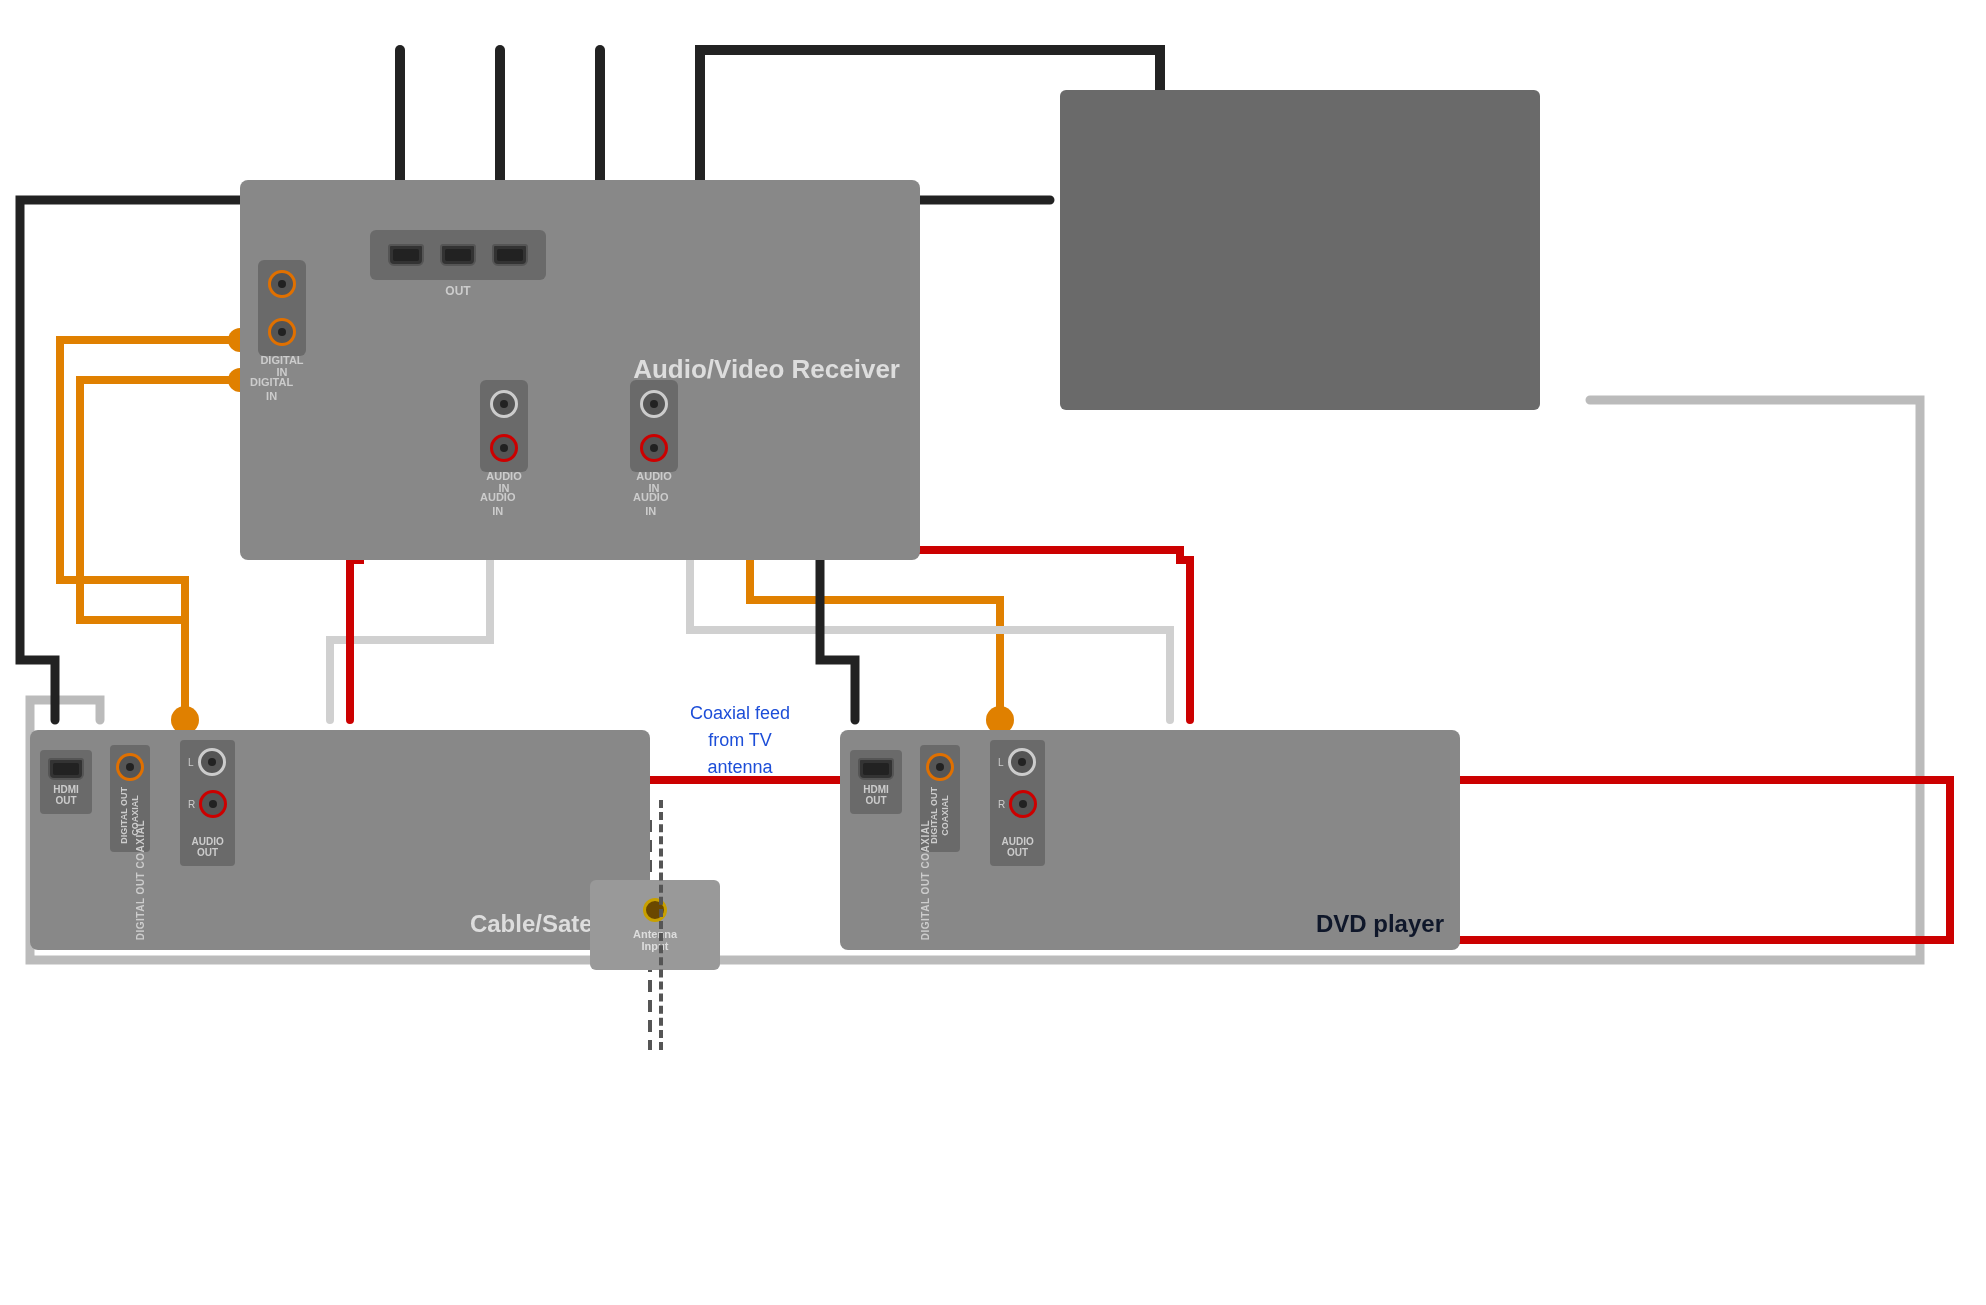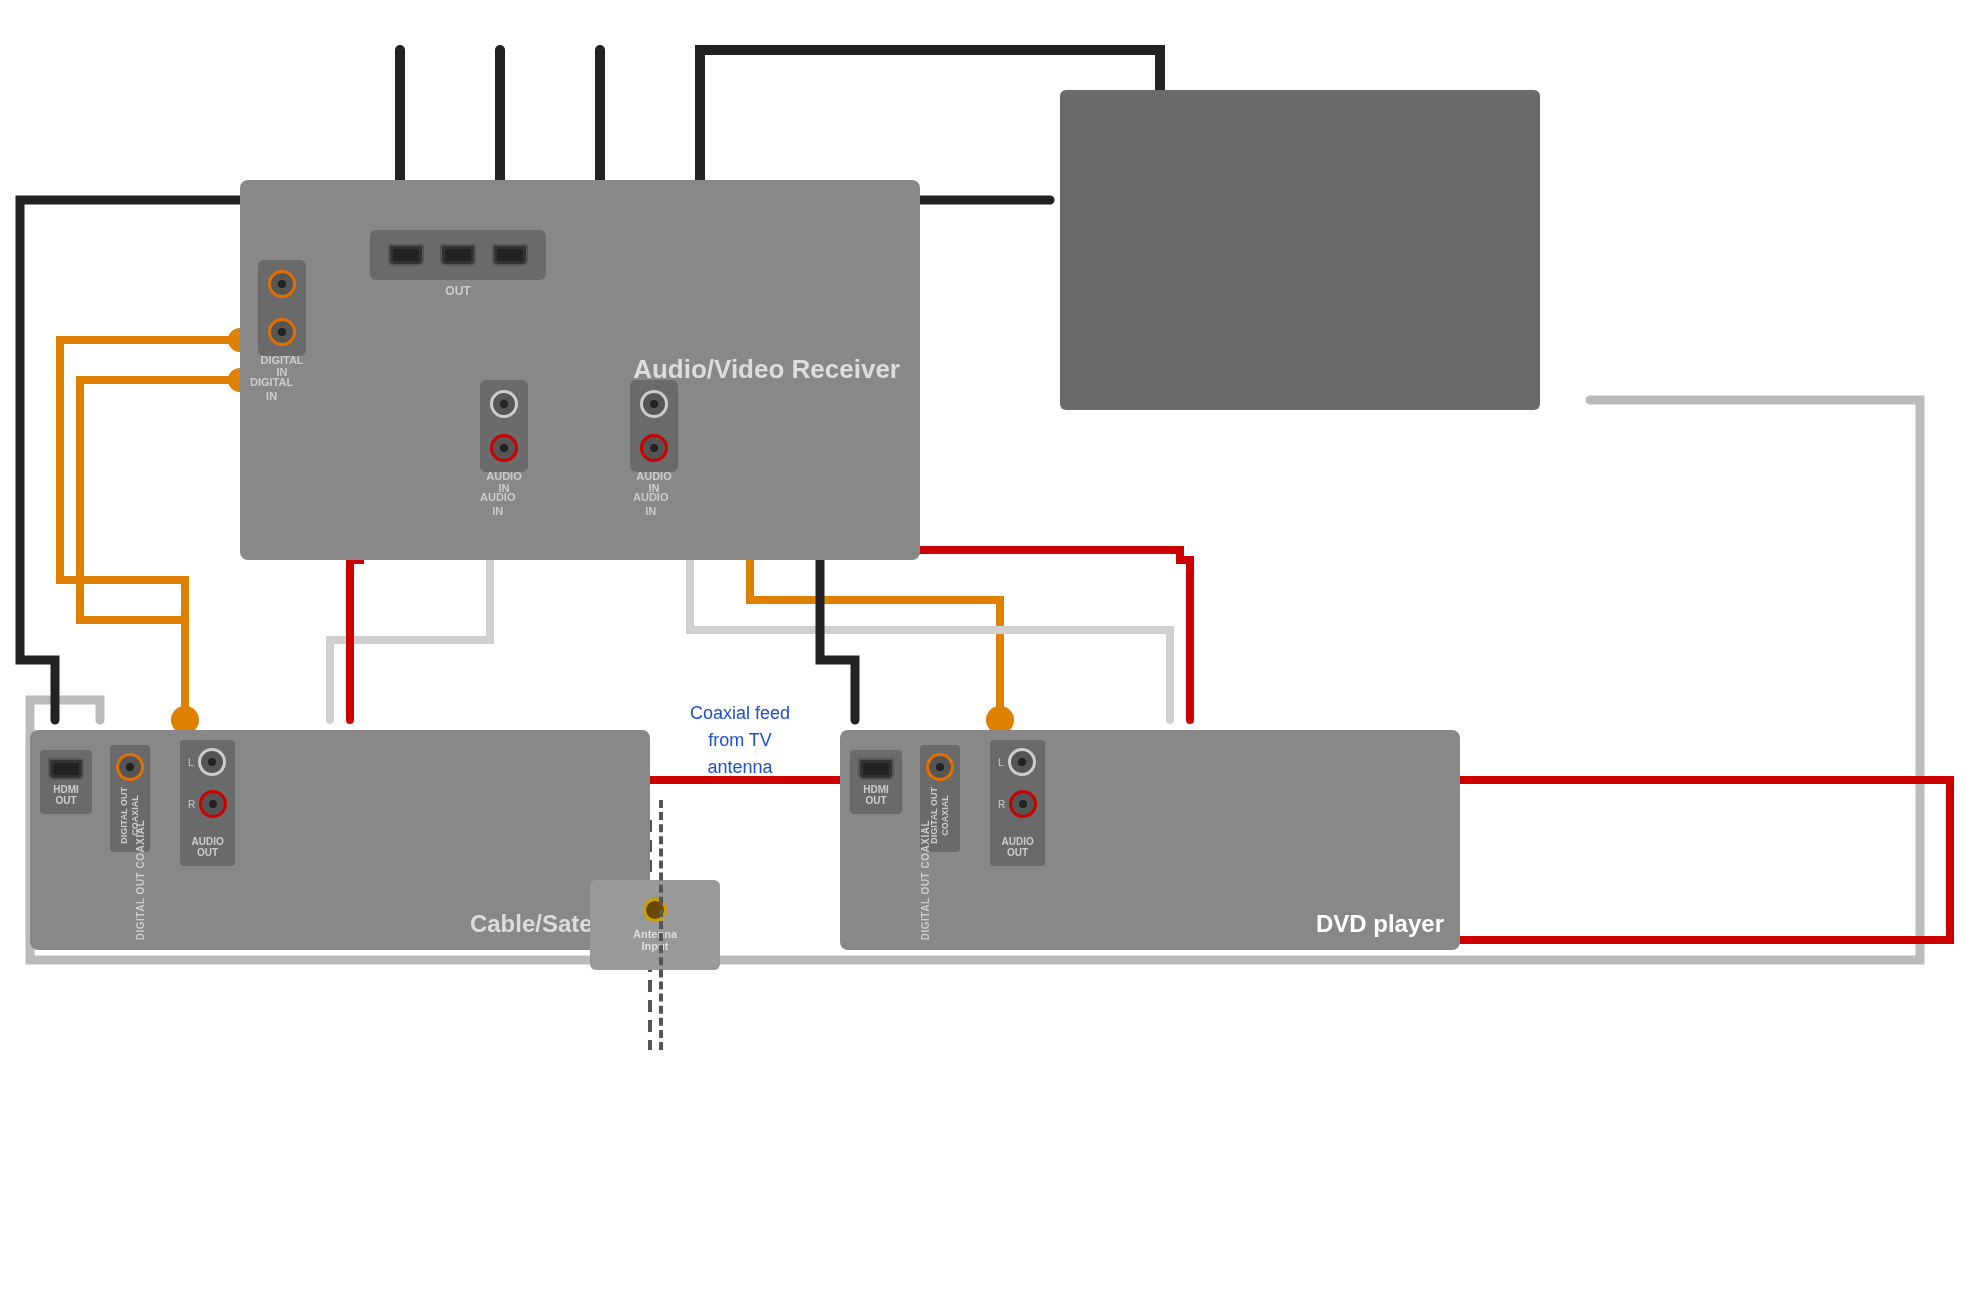--- a/index.html
+++ b/index.html
@@ -264,21 +264,21 @@
         <span style="color:#ccc; font-size:10px;">L</span>
         <div class="rca-port rca-white"></div>
       </div>
       <div style="display:flex; align-items:center; gap:4px;">
         <span style="color:#ccc; font-size:10px;">R</span>
         <div class="rca-port rca-red"></div>
       </div>
       <div style="color:#ccc; font-size:10px; text-align:center; font-weight:bold; margin-top:4px;">AUDIO<br>OUT</div>
     </div>
 
-    <div style="position:absolute; bottom:12px; right:16px; color:#ffffff; font-size:24px; font-weight:bold;">DVD player</div>
+    <div style="position:absolute; bottom:12px; right:16px; color:#0f172a; font-size:24px; font-weight:bold;">DVD player</div>
   </div>
 
   <div style="position:absolute; left:690px; top:700px; color:#1d4ed8; font-size:18px; text-align:center; line-height:1.5;">
     <span>Coaxial feed<br>from TV<br>antenna</span>
   </div>
 
   <div style="position:absolute; left:659px; top:800px; width:3px; height:250px; border-left:4px dashed #555;"></div>
 
   <div style="position:absolute; left:135px; top:820px; writing-mode:vertical-rl; transform:rotate(180deg); color:#ccc; font-size:10px; font-weight:bold; letter-spacing:0.5px; line-height:1.2;">DIGITAL OUT COAXIAL</div>
 

